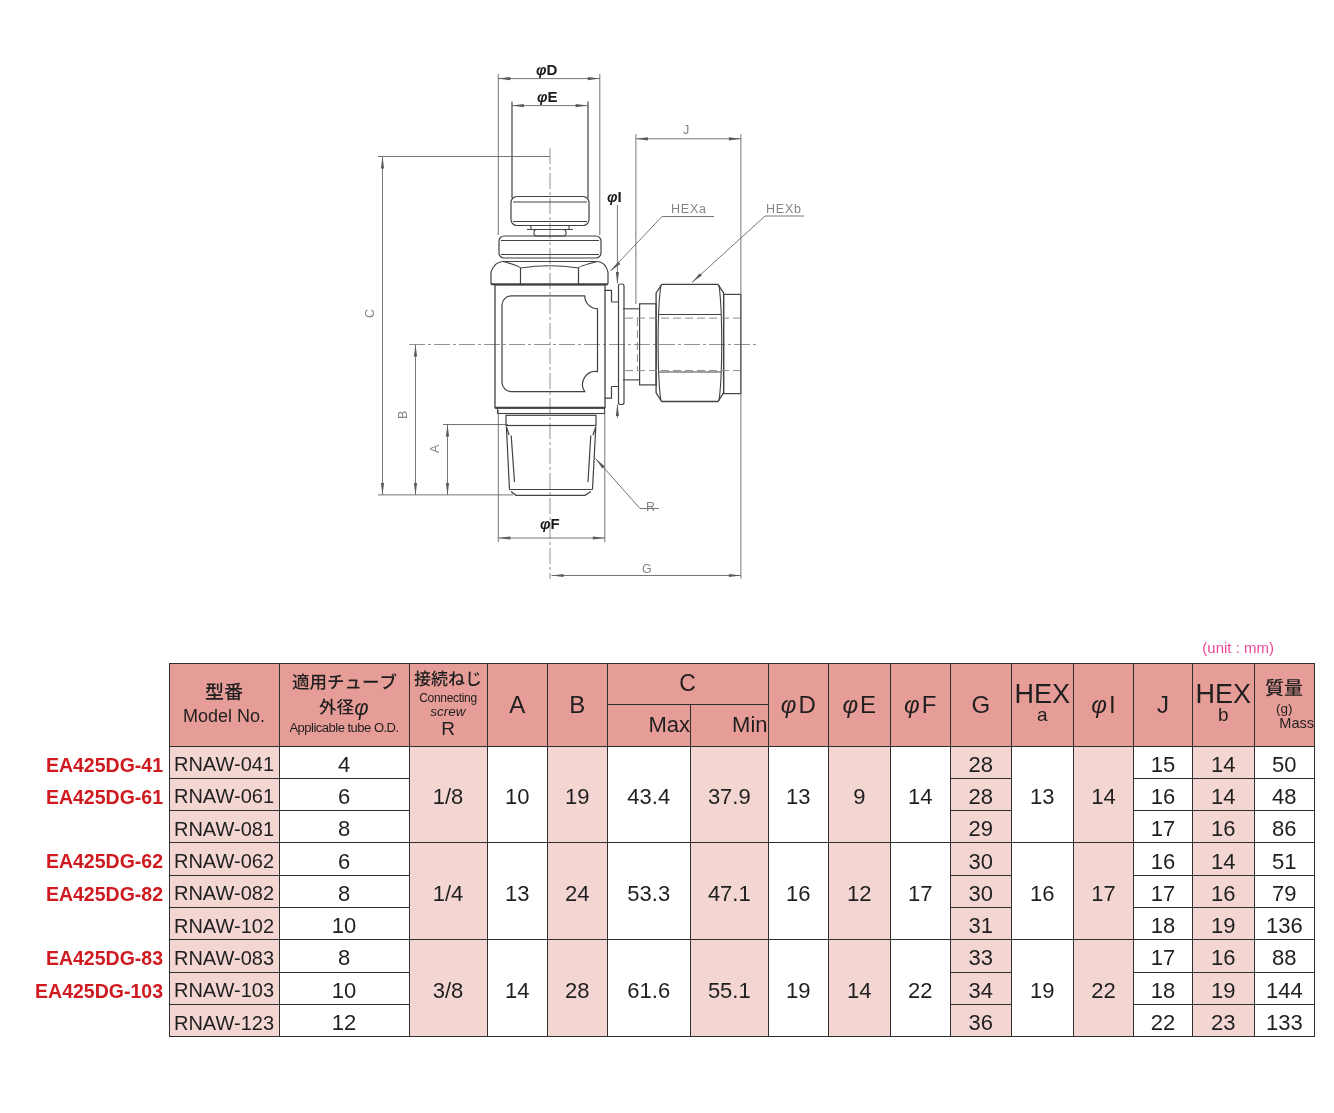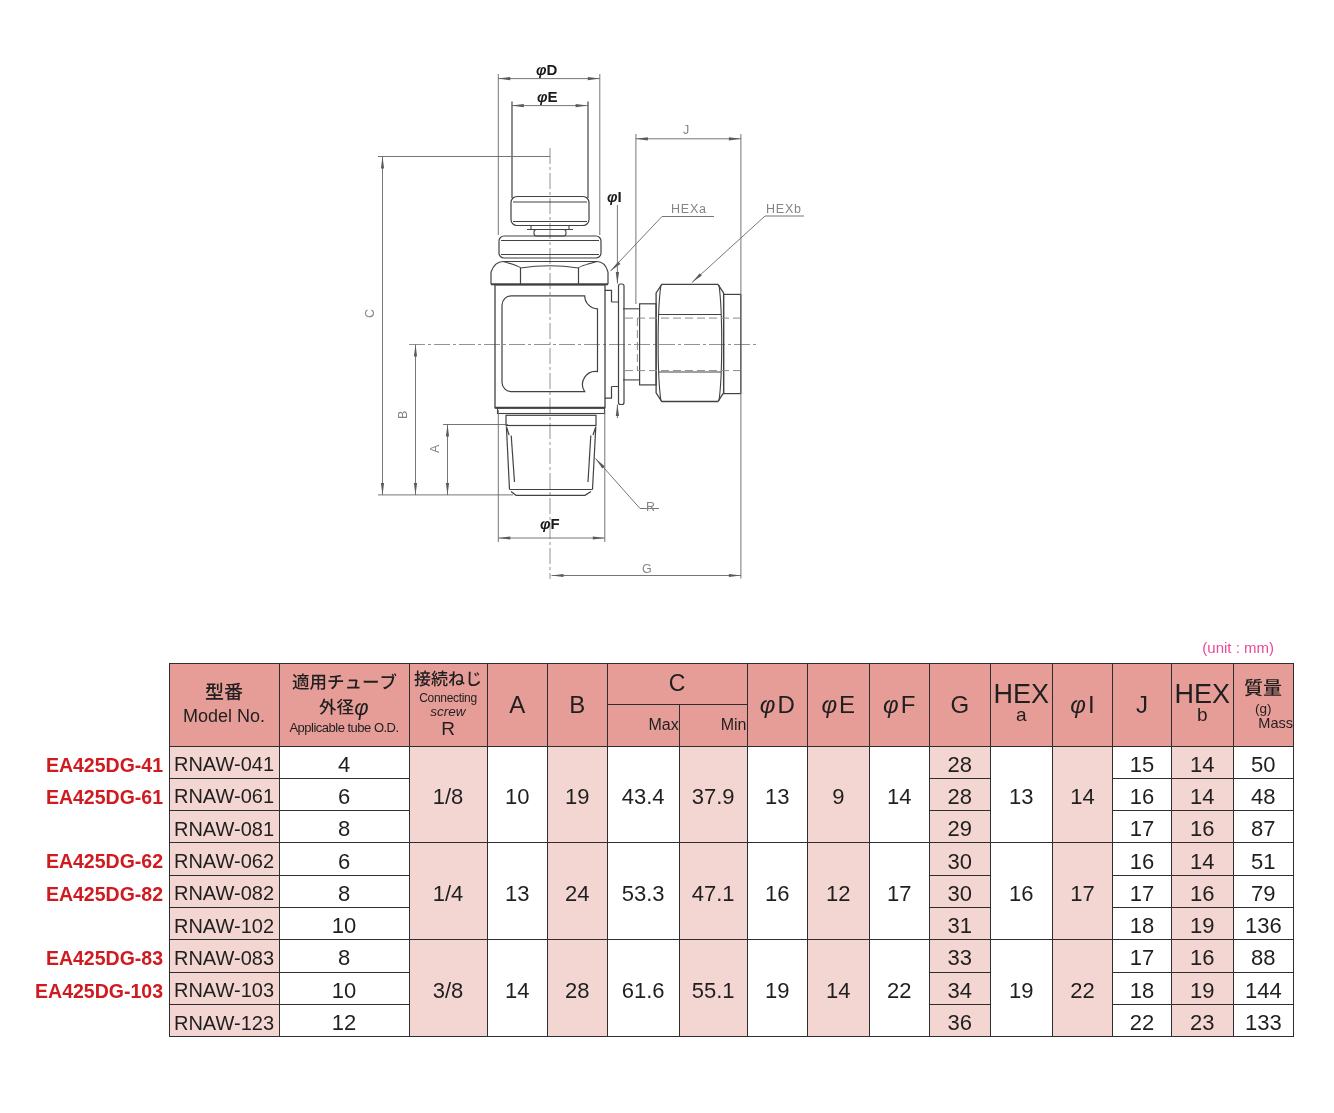--- a/index.html
+++ b/index.html
@@ -17,21 +17,21 @@
 td { padding-top:5px; }
 tr.h1 { height:41.5px; } tr.h2 { height:41.5px; }
 tbody tr { height:32.3px;margin-left:12px; }
 .hd { background:#e79d97; }
 .p { background:#f3d6d2; }
 .w { background:#fff; }
 td { font-size:22px; }
 td.md { font-size:20px; }
 .bl { font-size:24px; }
 .bc { font-size:23px; }
-.mm { font-size:16px;padding-left:41px; }
+.mm { font-size:22px;padding-left:41px; }
 .sub { font-size:19px; }
 .hx { font-size:27px; line-height:20px; }
 .en1 { font-size:18px; }
 .en2 { font-size:13px; letter-spacing:-0.5px; }
 .en3 { font-size:12px; line-height:14px; letter-spacing:-0.3px; }
 .en4 { font-size:13.5px; line-height:14px;font-style:italic; }
 .rr { font-size:19px; line-height:20px; }
 .en5 { font-size:13.5px; line-height:14px; }
 .en6 { font-size:14.5px; line-height:15px;text-align:right; }
 .phj { font-size:22px; font-style:italic; }
@@ -298,21 +298,21 @@
         <td class="w">16</td>
         <td class="p">14</td>
         <td class="w">48</td>
       </tr>
 <tr>
         <td class="p md">RNAW-081</td>
         <td class="w">8</td>
         <td class="p">29</td>
         <td class="w">17</td>
         <td class="p">16</td>
-        <td class="w">87</td>
+        <td class="w">86</td>
       </tr>
 <tr>
         <td class="p md">RNAW-062</td>
         <td class="w">6</td>
         <td class="p" rowspan="3">1/4</td>
         <td class="w" rowspan="3">13</td>
         <td class="p" rowspan="3">24</td>
         <td class="w" rowspan="3">53.3</td>
         <td class="p" rowspan="3">47.1</td>
         <td class="w" rowspan="3">16</td>

